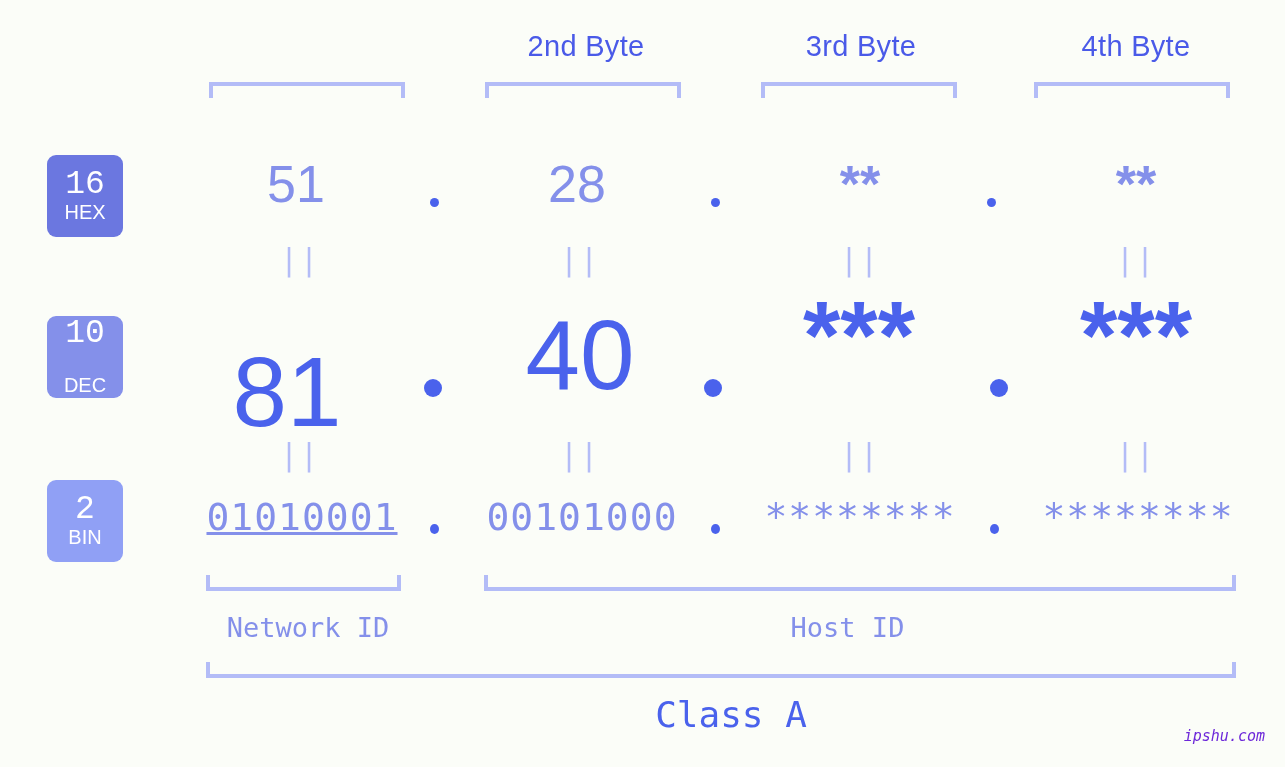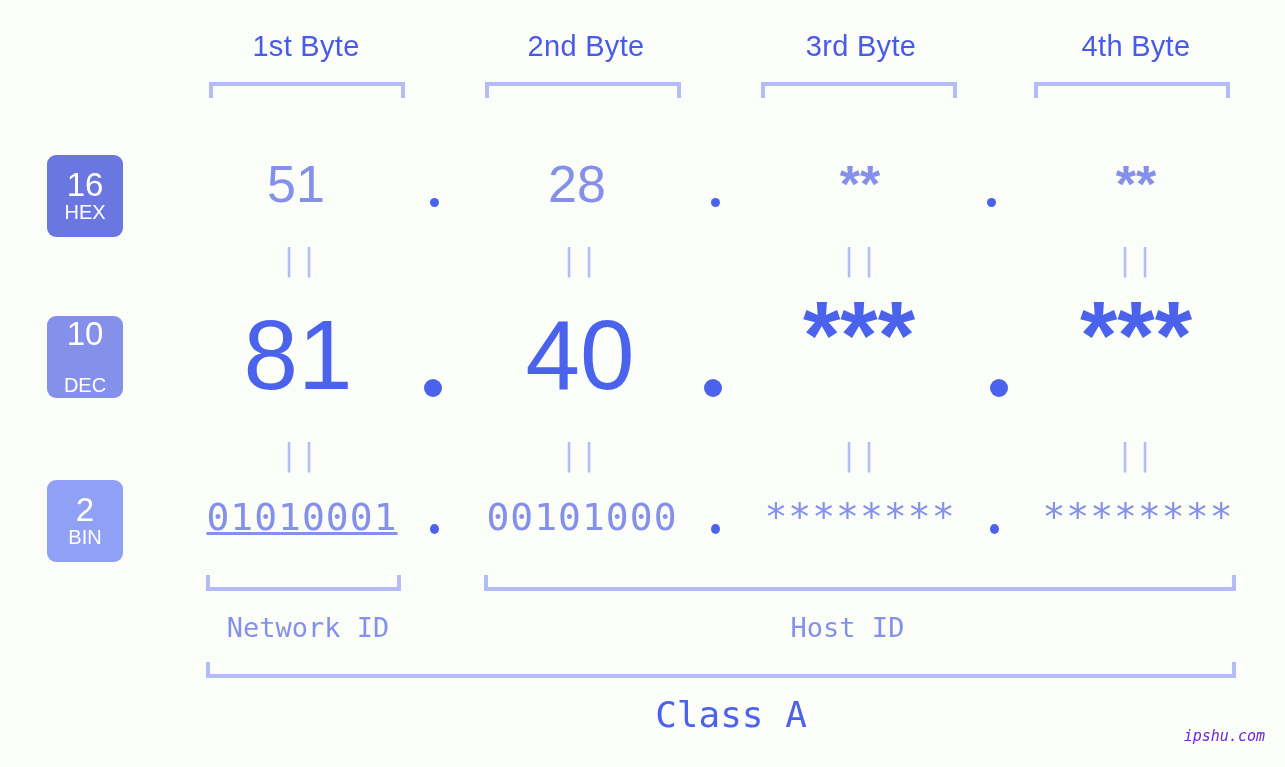--- a/index.html
+++ b/index.html
@@ -54,21 +54,21 @@
     color: #ffffff;
     display: flex;
     flex-direction: column;
     align-items: center;
     justify-content: center;
     box-sizing: border-box;
   }
   .badge .num {
     font-size: 33px;
     line-height: 32px;
-    font-family: Liberation Sans, sans-serif;
+    font-family: Liberation Mono, monospace;
   }
   .badge .nm {
     font-size: 20px;
     line-height: 22px;
     font-family: "Liberation Sans", sans-serif;
   }
   .badge-hex { top: 155px; background: #6b77e0; }
   .badge-dec { top: 316px; background: #8490ea; gap: 24px; }
   .badge-bin { top: 480px; background: #90a0f5; }
 
@@ -163,21 +163,20 @@
     color: #6d28d9;
     font-family: "DejaVu Sans Mono", monospace;
     font-style: italic;
   }
 </style>
 </head>
 <body>
 
 <div class="stage">
 
-  <div class="byte-label" style="left:186px;">1st Byte</div>
   <div class="byte-label" style="left:466px;">2nd Byte</div>
   <div class="byte-label" style="left:741px;">3rd Byte</div>
   <div class="byte-label" style="left:1016px;">4th Byte</div>
 
   <div class="bracket-top" style="left:209px;  top:82px; width:196px;"></div>
   <div class="bracket-top" style="left:485px;  top:82px; width:196px;"></div>
   <div class="bracket-top" style="left:761px;  top:82px; width:196px;"></div>
   <div class="bracket-top" style="left:1034px; top:82px; width:196px;"></div>
 
   <div class="badge badge-hex">
@@ -202,21 +201,21 @@
     <div class="dot dot-hex" style="left:711px; top:198px;"></div>
     <div class="dot dot-hex" style="left:987px; top:198px;"></div>
   </div>
 
   <div class="eq" style="left:180px; top:245px;">||</div>
   <div class="eq" style="left:460px; top:245px;">||</div>
   <div class="eq" style="left:740px; top:245px;">||</div>
   <div class="eq" style="left:1016px; top:245px;">||</div>
 
   <div class="row-dec">
-    <div class="cell" style="left:178px;">81</div>
+    <div class="cell" style="left:167px;margin-top:37px;">81</div>
     <div class="cell" style="left:460px;">40</div>
     <div class="cell stars" style="left:739px; top:276px;">***</div>
     <div class="cell stars" style="left:1016px; top:276px;">***</div>
     <div class="dot dot-dec" style="left:424px; top:379px;"></div>
     <div class="dot dot-dec" style="left:704px; top:379px;"></div>
     <div class="dot dot-dec" style="left:990px; top:379px;"></div>
   </div>
 
   <div class="eq" style="left:180px; top:440px;">||</div>
   <div class="eq" style="left:460px; top:440px;">||</div>

